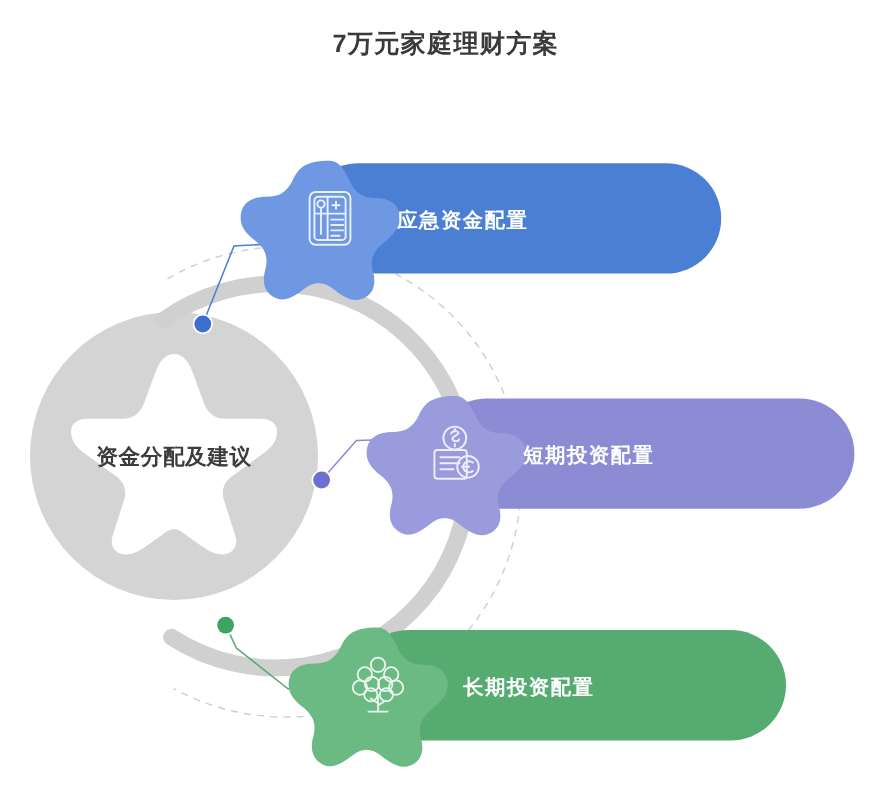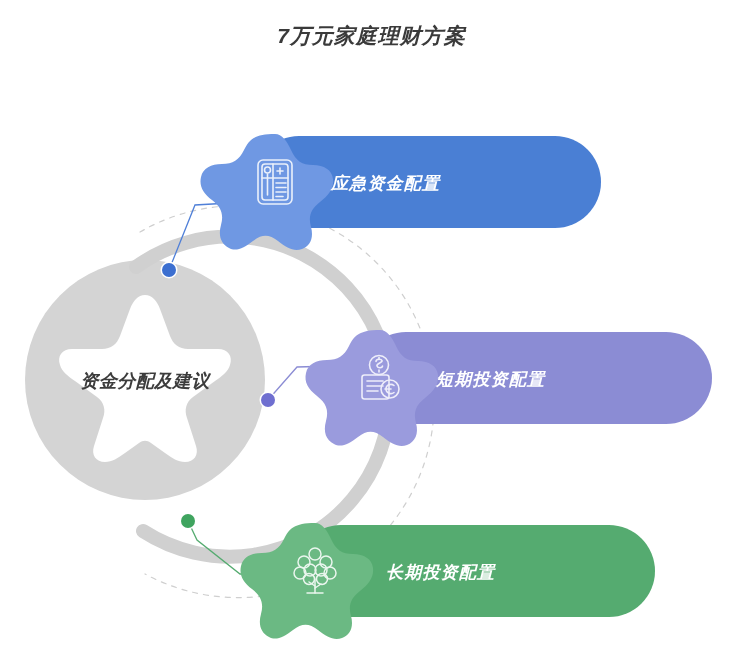--- a/index.html
+++ b/index.html
@@ -2,21 +2,21 @@
 <html><head>
 <meta charset="utf-8">
 <style>
   html,body{margin:0;padding:0;}
   body{
     width:743px;height:664px;
     background:#ffffff;
     font-family:"Liberation Sans","DejaVu Sans",sans-serif;
     overflow:hidden;
   }
-  #stage{position:relative;width:608px;height:664px;font-style:italic;}
+  #stage{position:relative;width:608px;height:664px;}
   #title{
     position:absolute;left:0;top:22px;width:743px;
     text-align:center;
     font-size:21px;font-weight:bold;color:#3a3a3a;
     letter-spacing:1px;
   }
   svg#diagram{position:absolute;left:0;top:0;width:743px;height:664px;}
   .bar-label{
     font-size:17px;font-weight:bold;fill:#ffffff;letter-spacing:1.2px;
   }

